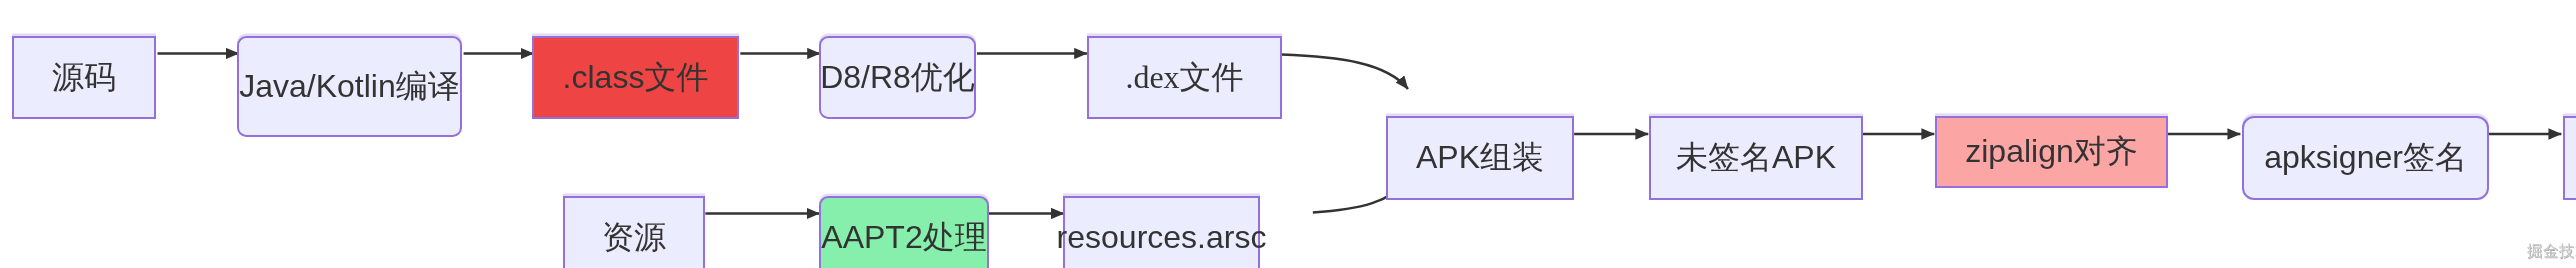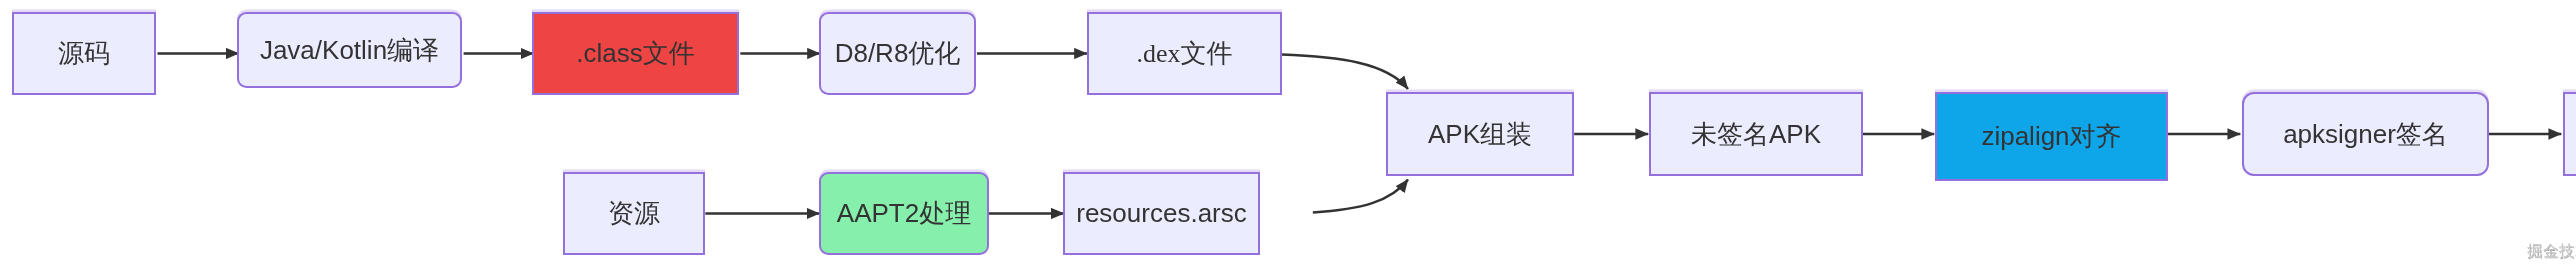--- a/index.html
+++ b/index.html
@@ -24,25 +24,26 @@
     z-index: 1;
   }
   .node {
     position: absolute;
     box-sizing: border-box;
     background: #ECECFF;
     border: 2.1px solid #9370DB;
     display: flex;
     align-items: center;
     justify-content: center;
-    font-size: 26px;
+    font-size: 32px;
     color: #333333;
     white-space: nowrap;
     z-index: 2;
     box-shadow: 0 -2.6px 0 0 rgba(147,112,219,0.25);
+    margin-top: 24px;
   }
   .node.rounded {
     border-radius: 9.3px;
   }
   .watermark {
     position: absolute;
     right: 8.2px;
     bottom: 6.2px;
     font-size: 15.5px;
     letter-spacing: 0.5px;
@@ -71,28 +72,28 @@
         <path d="M 1918,415 L 2064,415" marker-end="url(#arrowhead)"></path>
         <path d="M 2548,413 C 2642,407 2700,392 2733,349" marker-end="url(#arrowhead)"></path>
         <path d="M 3056,260.5 L 3200,260.5" marker-end="url(#arrowhead)"></path>
         <path d="M 3615,260.5 L 3756,260.5" marker-end="url(#arrowhead)"></path>
         <path d="M 4208,260.5 L 4351,260.5" marker-end="url(#arrowhead)"></path>
         <path d="M 4830,260.5 L 4975,260.5" marker-end="url(#arrowhead)"></path>
       </g>
   </svg>
   <div id="nodes">
       <div class="node" style="left: 12px; top: 12px; width: 144px; height: 83px; background: rgb(236, 236, 255); border-color: rgb(147, 112, 219); color: rgb(51, 51, 51);">源码</div>
-      <div class="node rounded" style="left: 237px; top: 12px; width: 225px; height: 76px; background: rgb(236, 236, 255); border-color: rgb(147, 112, 219); color: rgb(51, 51, 51);">Java/Kotlin编译</div>
+      <div class="node rounded" style="left: 237px; top: 12px; width: 225px; height: 101px; background: rgb(236, 236, 255); border-color: rgb(147, 112, 219); color: rgb(51, 51, 51);">Java/Kotlin编译</div>
       <div class="node" style="left: 532px; top: 12px; width: 207px; height: 83px; background: #ef4444; border-color: rgb(147, 112, 219); color: rgb(51, 51, 51);">.class文件</div>
       <div class="node rounded" style="left: 819px; top: 12px; width: 157px; height: 83px; background: rgb(236, 236, 255); border-color: rgb(147, 112, 219); color: rgb(51, 51, 51);">D8/R8优化</div>
       <div class="node" style="left: 1087px; top: 12px; width: 195px; height: 83px; background: rgb(236, 236, 255); border-color: rgb(147, 112, 219); color: rgb(51, 51, 51); font-family: Liberation Serif, serif;">.dex文件</div>
       <div class="node" style="left: 563px; top: 172px; width: 142px; height: 83px; background: rgb(236, 236, 255); border-color: rgb(147, 112, 219); color: rgb(51, 51, 51);">资源</div>
       <div class="node rounded" style="left: 819px; top: 172px; width: 170px; height: 83px; background: #86efac; border-color: rgb(147, 112, 219); color: rgb(51, 51, 51);">AAPT2处理</div>
       <div class="node" style="left: 1063px; top: 172px; width: 197px; height: 83px; background: rgb(236, 236, 255); border-color: rgb(147, 112, 219); color: rgb(51, 51, 51);">resources.arsc</div>
       <div class="node" style="left: 1386px; top: 92px; width: 188px; height: 84px; background: rgb(236, 236, 255); border-color: rgb(147, 112, 219); color: rgb(51, 51, 51);">APK组装</div>
       <div class="node" style="left: 1649px; top: 92px; width: 214px; height: 84px; background: rgb(236, 236, 255); border-color: rgb(147, 112, 219); color: rgb(51, 51, 51);">未签名APK</div>
-      <div class="node" style="left: 1935px; top: 92px; width: 233px; height: 89px; background: #0ea5e9; border-color: rgb(147, 112, 219); color: rgb(51, 51, 51);">zipalign对齐</div>
+      <div class="node" style="left: 1935px; top: 92px; width: 233px; height: 72px; background: #fca5a5; border-color: rgb(147, 112, 219); color: rgb(51, 51, 51);">zipalign对齐</div>
       <div class="node" style="left: 2242px; top: 92px; width: 247px; height: 84px; background: rgb(236, 236, 255); border-color: rgb(147, 112, 219); color: rgb(51, 51, 51); border-radius: 12px;">apksigner签名</div>
       <div class="node" style="left: 2563px; top: 92px; width: 188px; height: 84px; background: rgb(236, 236, 255); border-color: rgb(147, 112, 219); color: rgb(51, 51, 51);">最终APK</div>
     </div>
   <div class="watermark">掘金技术社区 @ Android童话镇</div>
 </div>
 
 
 </body></html>

